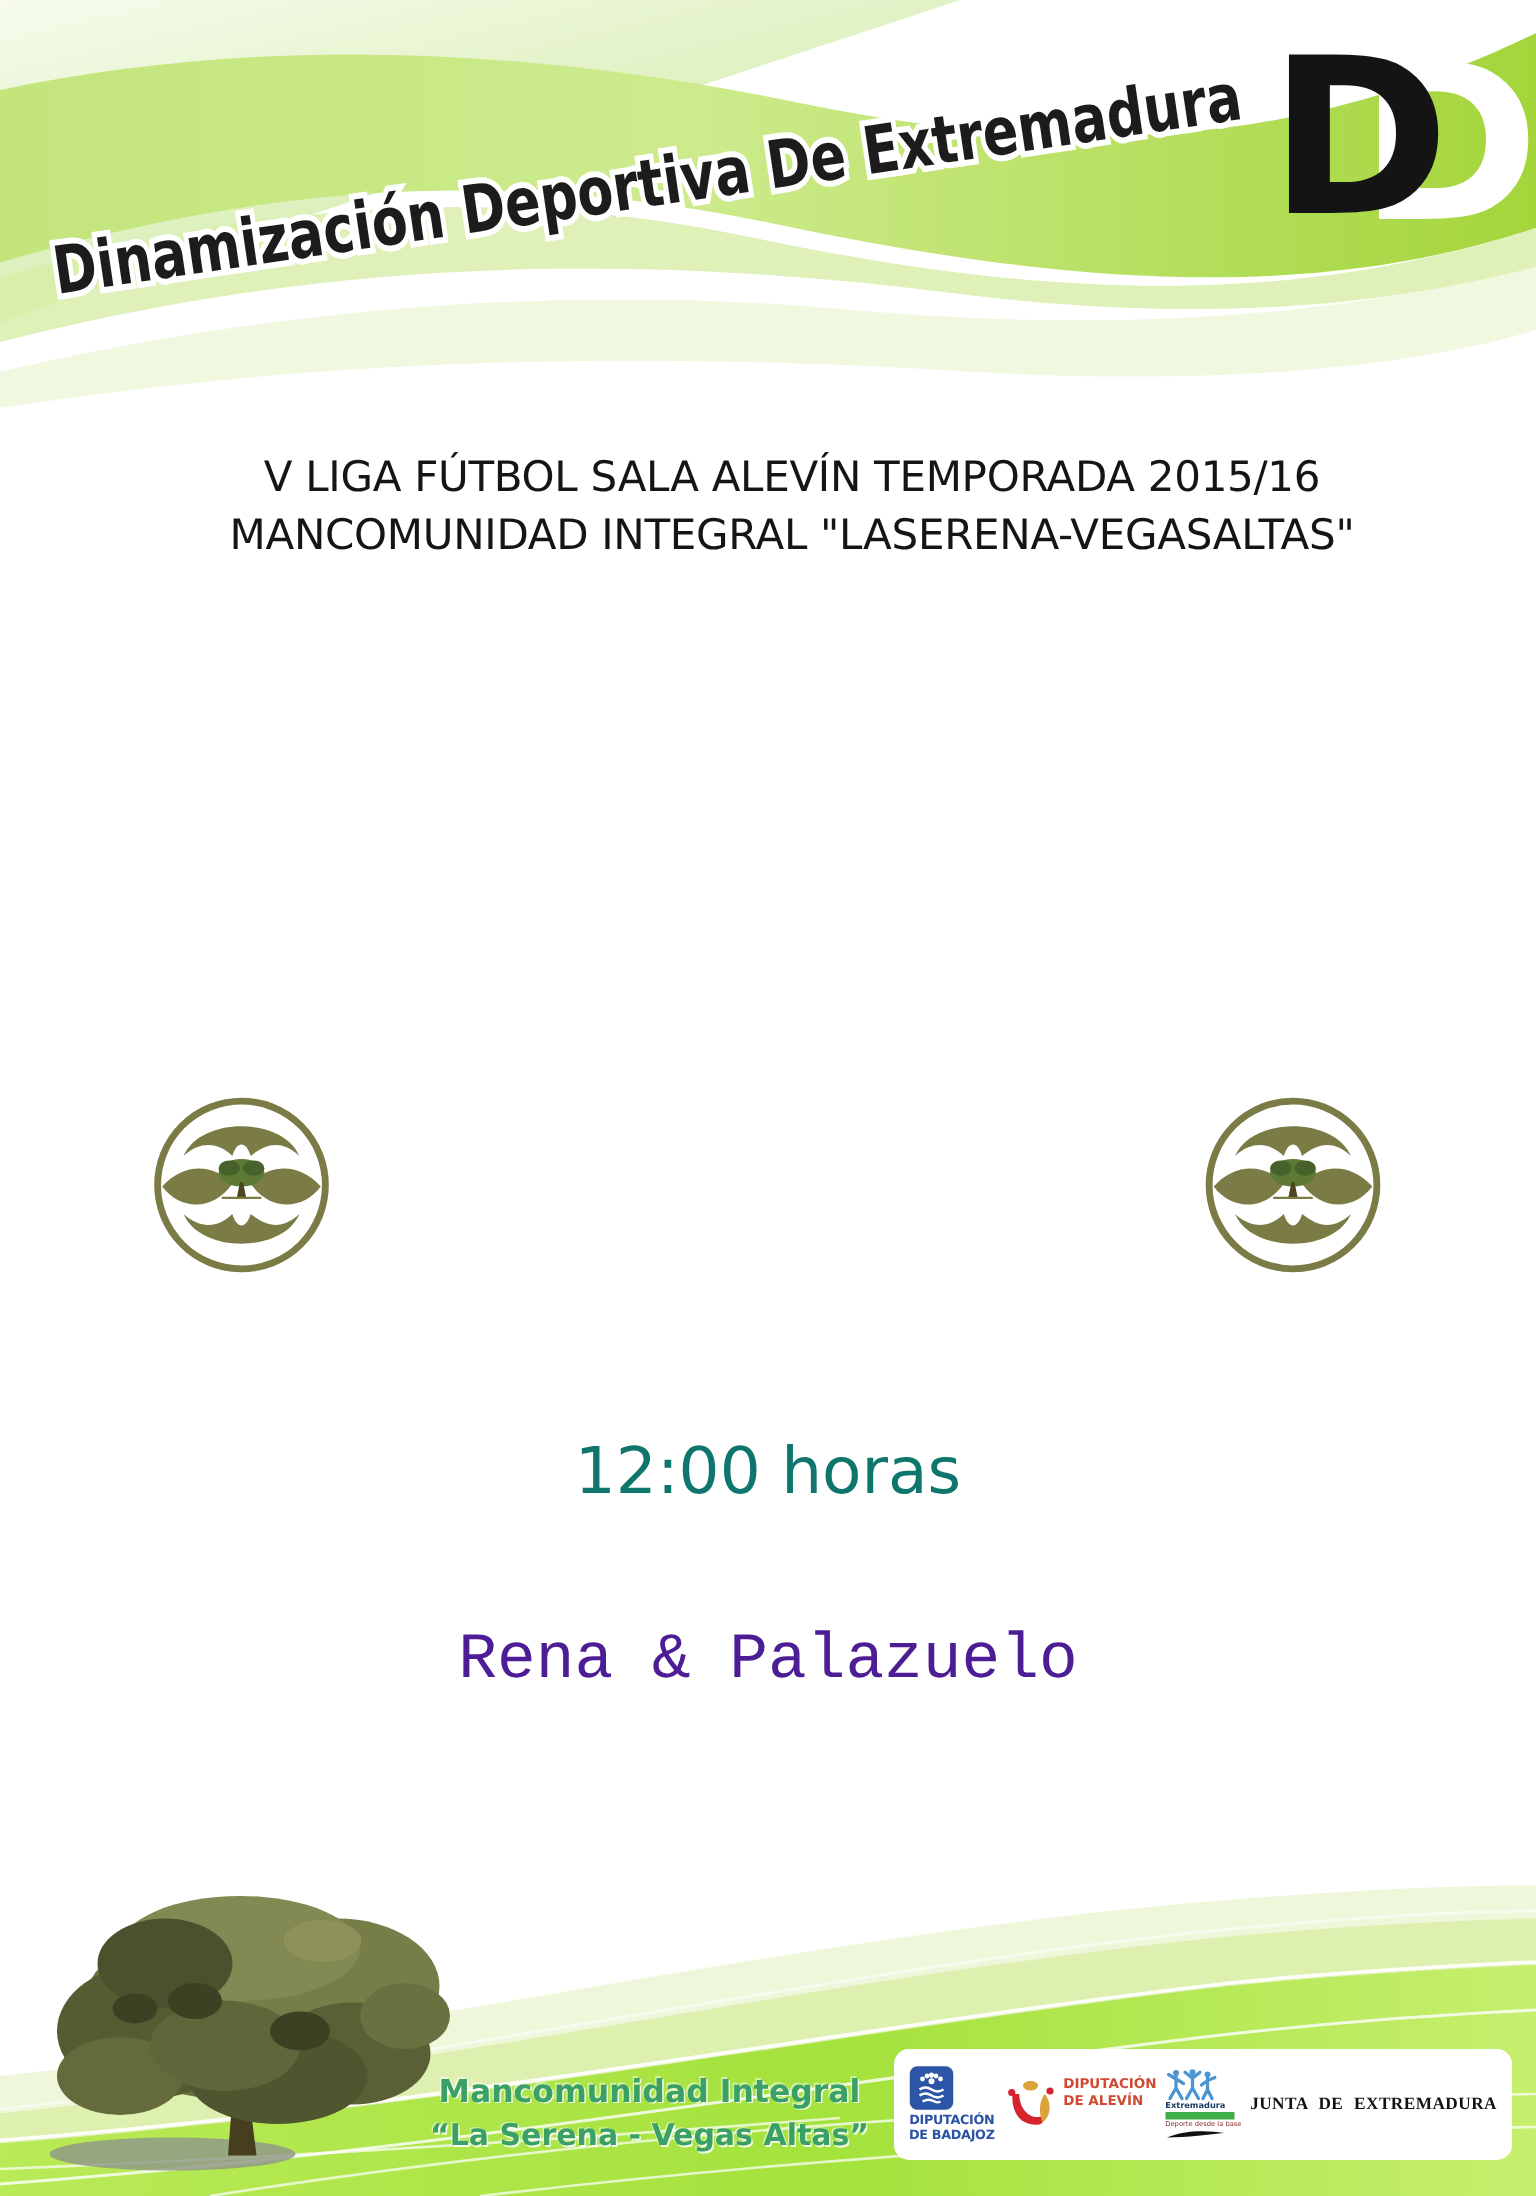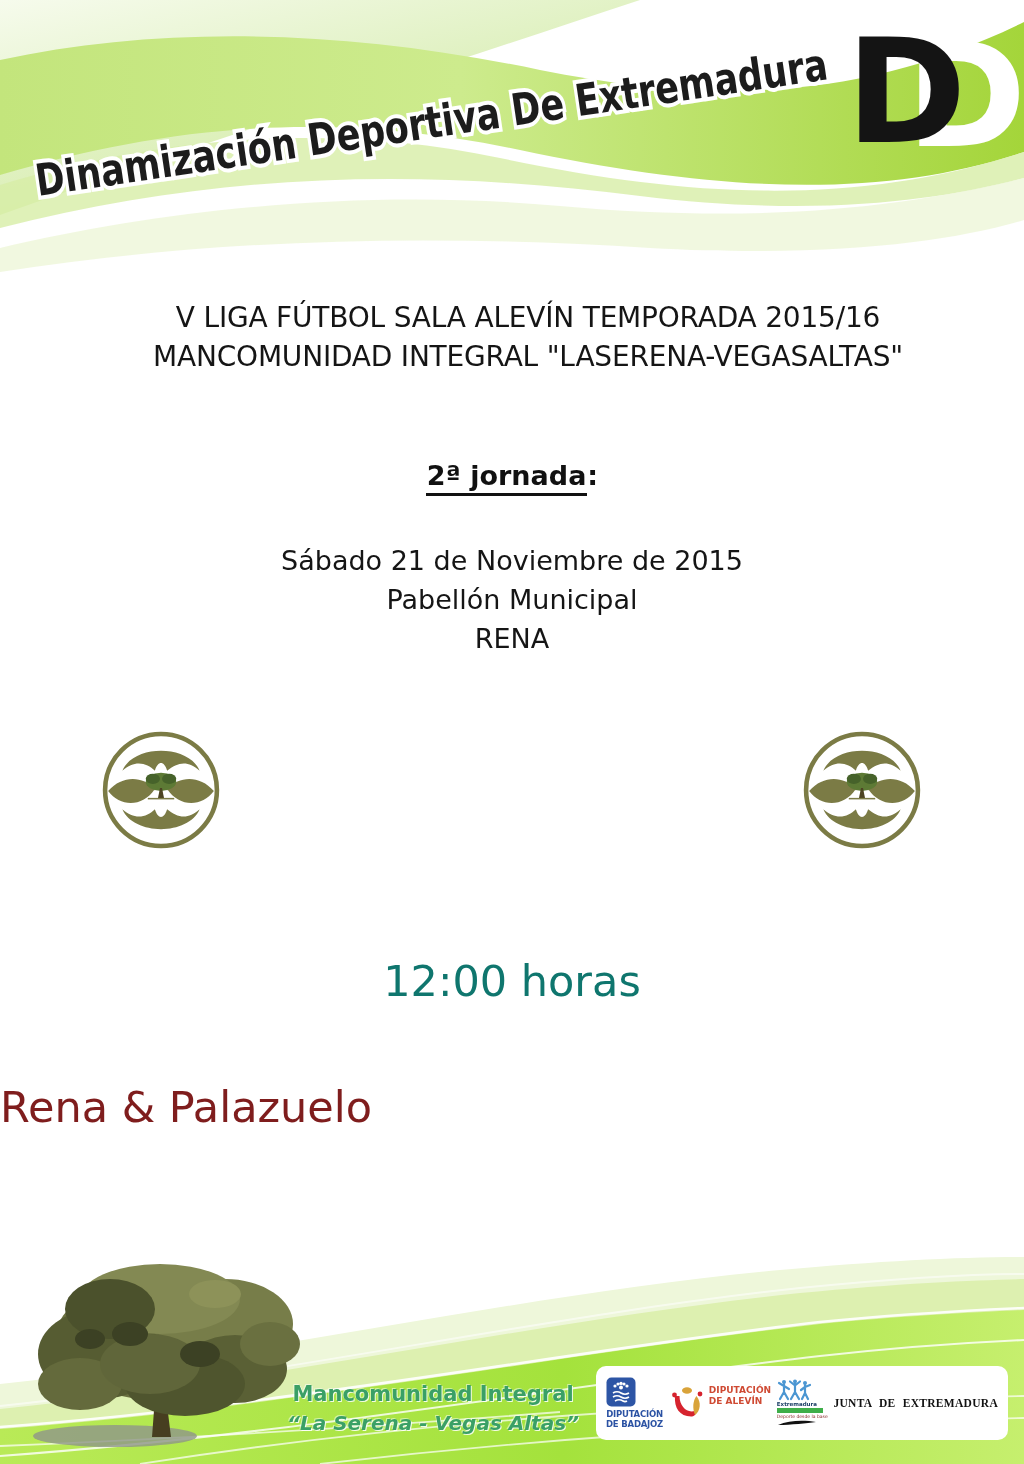--- a/index.html
+++ b/index.html
@@ -16,33 +16,33 @@
 
   
   .title{top:298px;left:16px;width:100%;text-align:center;
          font-size:28px;line-height:39px;letter-spacing:-0.2px;color:#151515;}
   .jornada{top:460px;left:0;width:100%;text-align:center;
            font-size:27px;font-weight:bold;color:#111;}
   .jornada .ul{border-bottom:3px solid #111;padding:0 1px 2px 1px;}
   .event{top:541px;left:0;width:100%;text-align:center;
          font-size:27px;line-height:39px;color:#151515;}
   .time{top:956px;left:0;width:100%;text-align:center;font-size:43px;color:#0f766e;}
-  .teams{top:1082px;left:0;width:100%;font-size:43px;color:#7f1d1d;}
+  .teams{top:1082px;left:0;width:100%;text-align:center;font-size:43px;color:#4c1d95;font-family:Liberation Mono, monospace;}
 
   .ball{width:122px;height:122px;}
   .ball-left{left:100px;top:729px;}
   .ball-right{left:801px;top:729px;}
 
   
   .footer-wave{left:0;top:1224px;width:1024px;height:240px;}
   .org-text{left:238px;top:1380px;width:390px;text-align:center;
             color:#3aa066;font-weight:bold;line-height:29px;
             text-shadow:1px 1px 0 rgba(255,255,255,.85),-1px -1px 0 rgba(255,255,255,.5);}
   .org-text .l1{font-size:21px;text-align:center;}
-  .org-text .l2{font-size:20px;font-style:italic;}
+  .org-text .l2{font-size:20px;}
 
   .sponsor-box{left:596px;top:1366px;width:412px;height:74px;background:#fff;
                border-radius:10px;display:flex;align-items:center;
                justify-content:space-between;padding:4px 10px;box-sizing:border-box;}
   .sp{display:flex;flex-direction:column;align-items:flex-start;justify-content:center;}
   .sp-badajoz .txt{font-size:8.5px;font-weight:bold;color:#2b52a3;line-height:10px;
                    text-align:center;margin-top:2px;letter-spacing:-0.2px;}
   .sp-caceres{flex-direction:row;gap:4px;}
   .sp-caceres .txt{font-size:9px;font-weight:bold;color:#cf4a33;line-height:11px;text-align:left;}
   .sp-ext .name{font-size:5.5px;font-weight:bold;color:#1b3f66;line-height:6px;}
@@ -92,29 +92,21 @@
 
     <text x="906" y="146" font-size="145" font-weight="bold" fill="#ffffff">D</text>
     <text x="846" y="142" font-size="145" font-weight="bold" fill="#141414">D</text>
   </svg>
 
   <div class="abs title">
     <div>V LIGA FÚTBOL SALA ALEVÍN TEMPORADA 2015/16</div>
     <div>MANCOMUNIDAD INTEGRAL "LASERENA-VEGASALTAS"</div>
   </div>
 
-  <div class="abs jornada">
-    <span class="ul">2ª jornada</span><span>:</span>
-  </div>
-
-  <div class="abs event">
-    <div>Sábado 21 de Noviembre de 2015</div>
-    <div>Pabellón Municipal</div>
-    <div>RENA</div>
-  </div>
+
 
   <svg class="abs ball ball-left" viewBox="0 0 120 120">
     <use href="#ballLogo" xlink:href="#ballLogo"></use>
   </svg>
   <svg class="abs ball ball-right" viewBox="0 0 120 120">
     <use href="#ballLogo" xlink:href="#ballLogo"></use>
   </svg>
 
   <div class="abs time">12:00 horas</div>
   <div class="abs teams">Rena &amp; Palazuelo</div>

